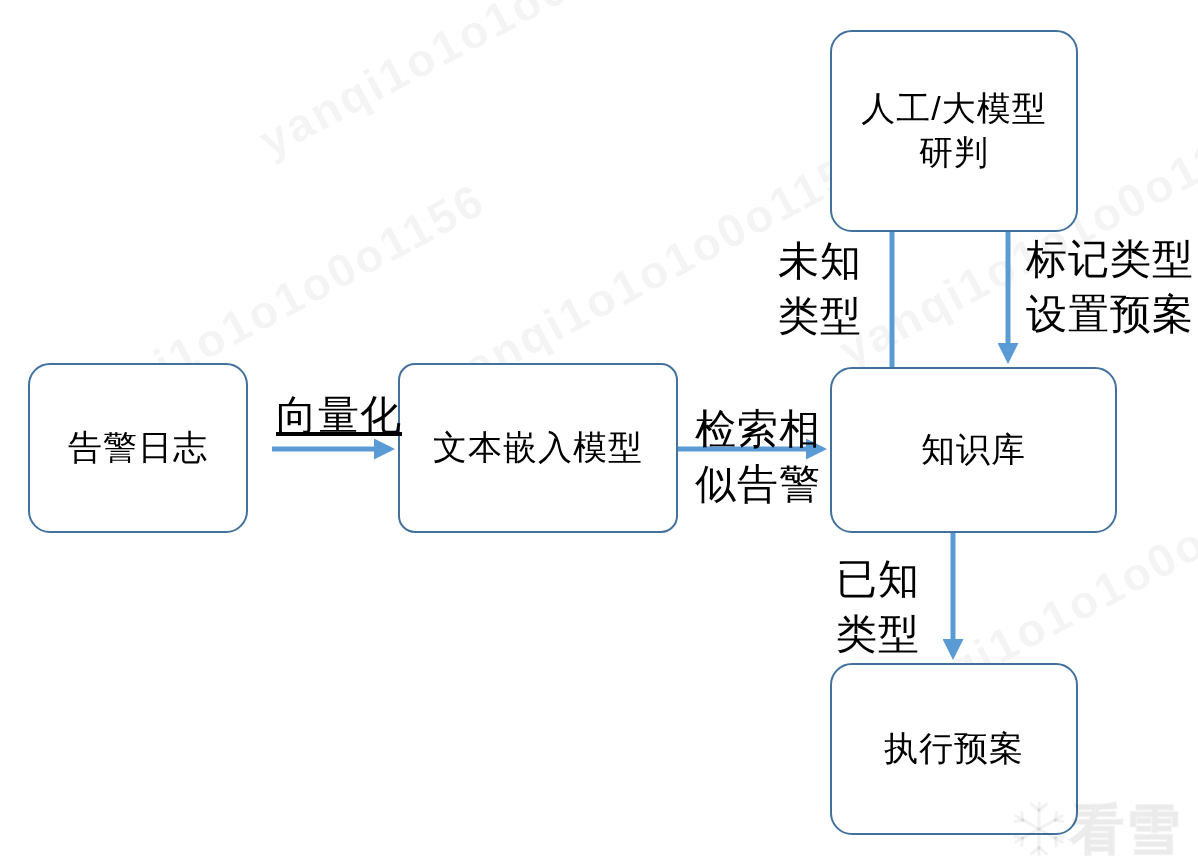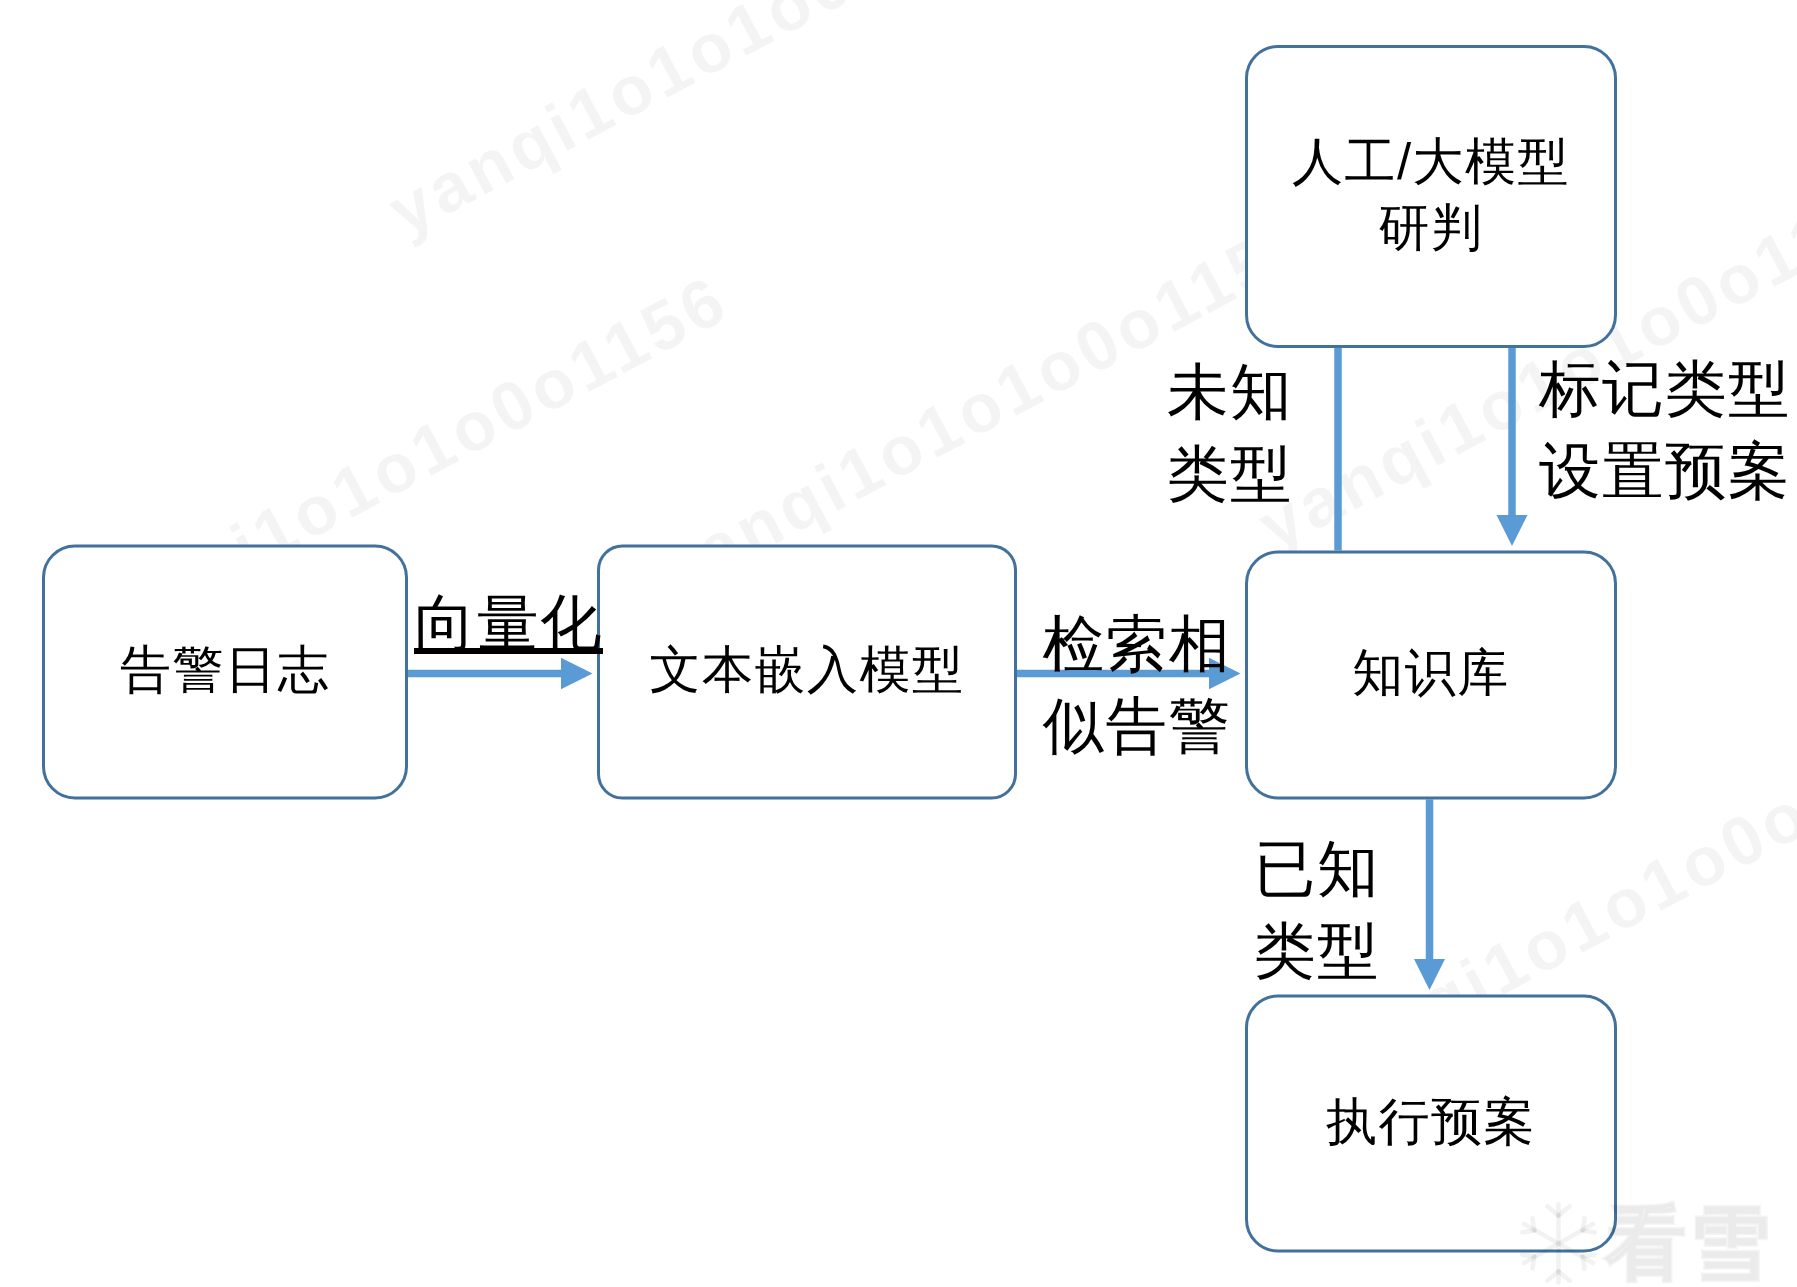--- a/index.html
+++ b/index.html
@@ -28,24 +28,24 @@
     align-items: center;
     justify-content: center;
     text-align: center;
     color: #000000;
     font-size: 34px;
     line-height: 1.28;
     letter-spacing: 1px;
     white-space: pre-line;
     z-index: 3;
   }
-  #node-alert-log   { left: 28px;  top: 363px; width: 244px; height: 170px; }
+  #node-alert-log   { left: 28px;  top: 363px; width: 220px; height: 170px; }
   #node-embedding   { left: 398px; top: 363px; width: 280px; height: 170px; border-radius: 17px; }
   #node-review      { left: 830px; top: 30px;  width: 248px; height: 202px; }
-  #node-knowledge   { left: 830px; top: 367px; width: 248px; height: 166px; }
+  #node-knowledge   { left: 830px; top: 367px; width: 287px; height: 166px; }
   #node-playbook    { left: 830px; top: 663px; width: 248px; height: 172px; }
 
   
   #connectors {
     position: absolute;
     left: 0;
     top: 0;
     width: 1198px;
     height: 858px;
     z-index: 2;

